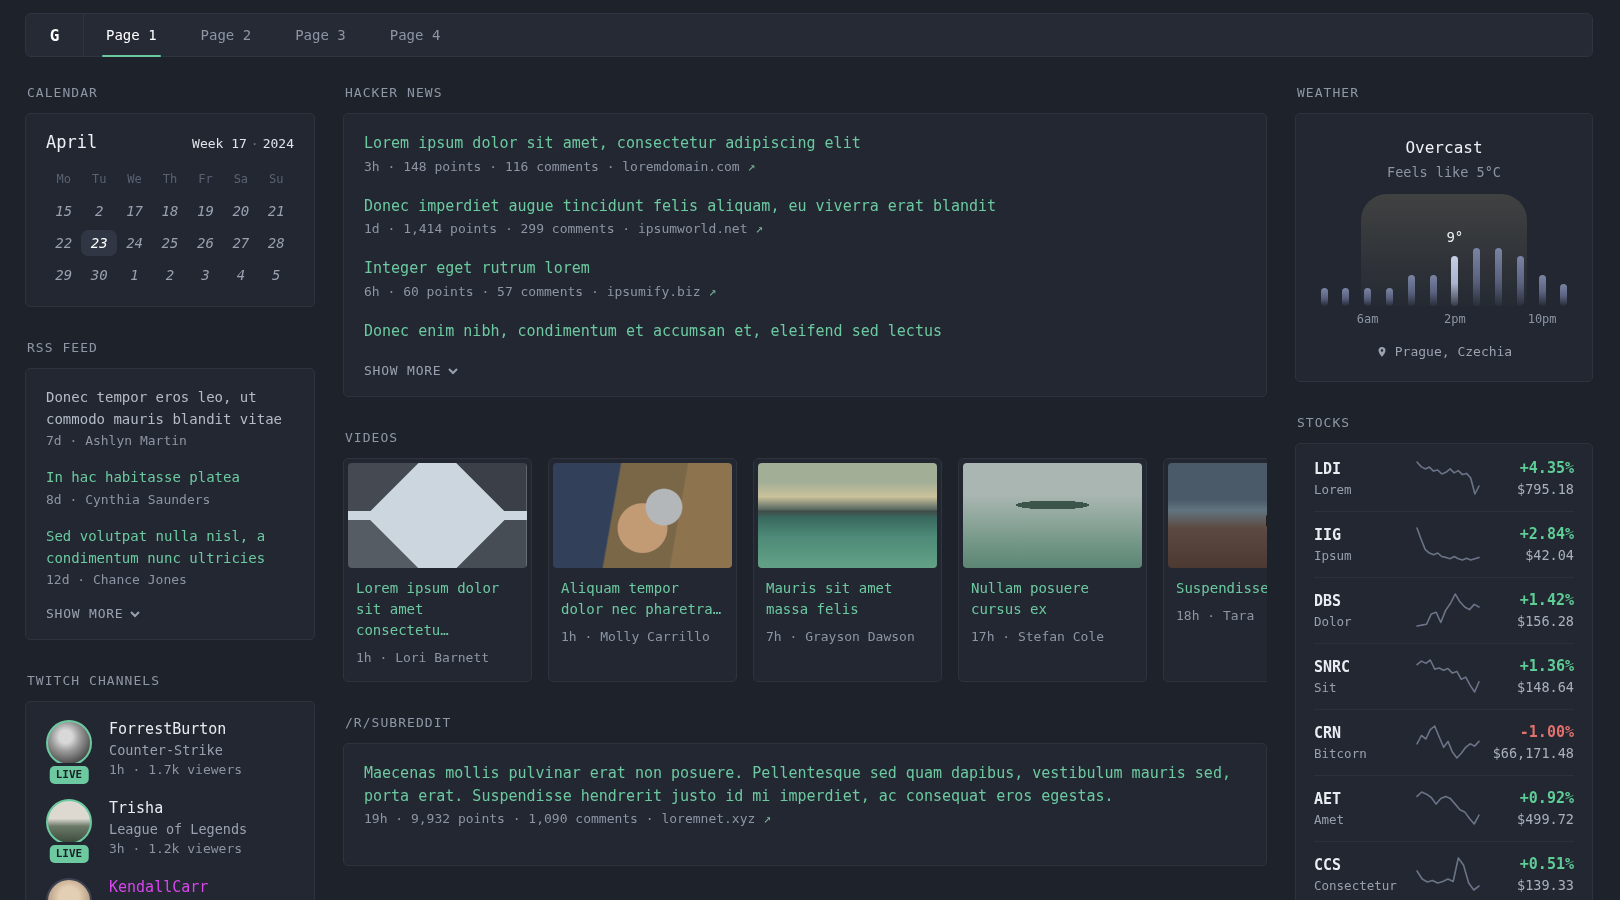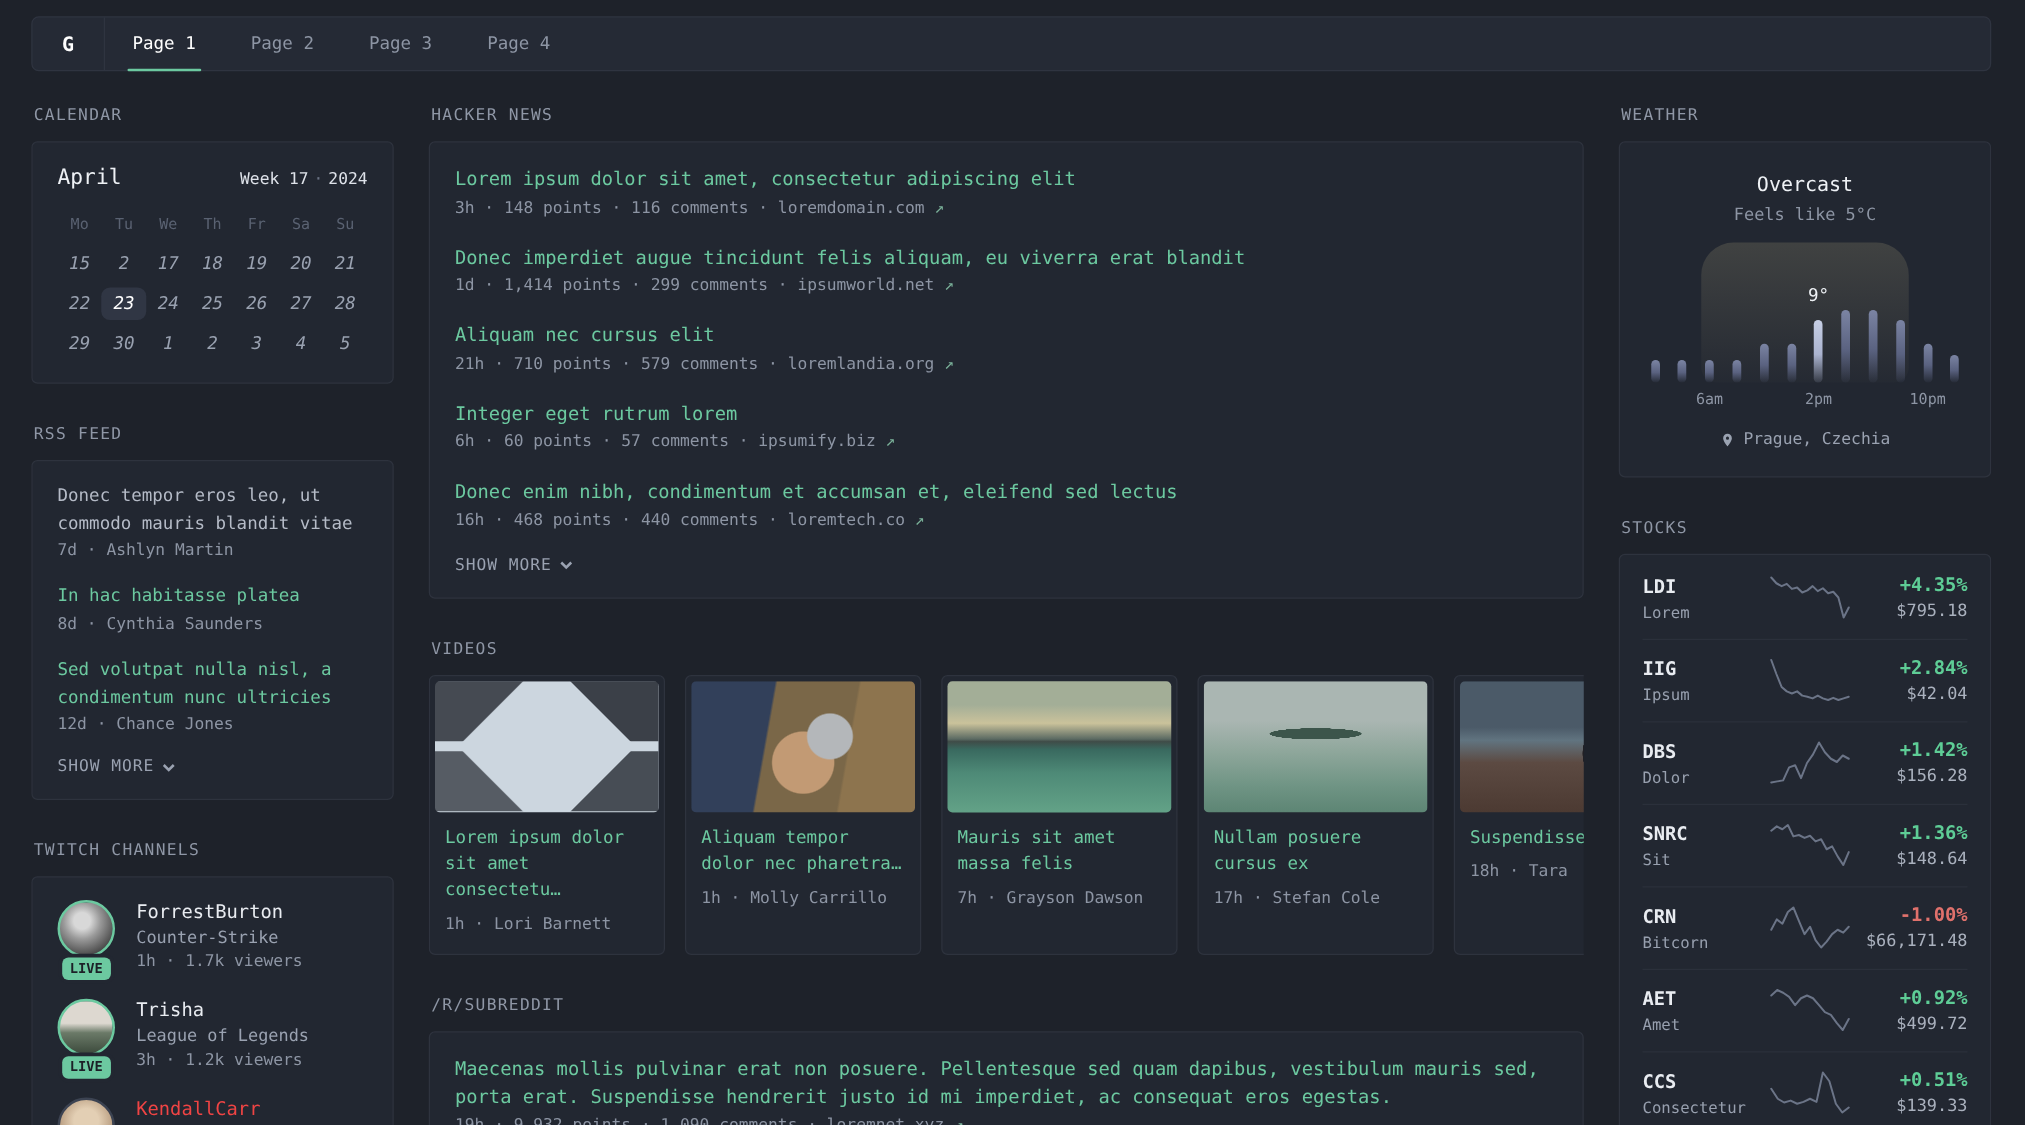--- a/index.html
+++ b/index.html
@@ -116,21 +116,21 @@
   .tw-avatar-wrap{ position:relative; width:46px; flex:0 0 46px; }
   .tw-avatar{ width:46px; height:46px; border-radius:50%; border:2px solid var(--green); }
   .tw-avatar.offline{ border-color:#3c4352; }
   .av-forrest{ background:radial-gradient(circle at 42% 35%,#d8d8d8 0 18%,#9a9a9a 40%,#4c4c4c 75%,#2e2e2e); }
   .av-trisha{ background:linear-gradient(180deg,#ddd8d0 0 42%,#6b7a68 60%,#3c4a3c); }
   .av-kendall{ background:radial-gradient(circle at 50% 40%,#e3cfb4 0 30%,#c0a68a 60%,#8a7763); }
   .live-badge{ position:absolute; left:50%; bottom:-7px; transform:translateX(-50%);
     background:var(--green); color:#1c2027; font-size:11px; font-weight:bold;
     padding:2px 6px 3px; border-radius:5px; box-shadow:0 0 0 3px var(--card); }
   .tw-name{ font-size:15px; color:#e9ecf1; }
-  .tw-name.offline{ color:#ef4444; }
+  .tw-name.offline{ color:#d946ef; }
   .tw-game{ font-size:13.5px; color:#9aa2b1; margin-top:4px; }
   .tw-meta{ font-size:13px; color:var(--muted); margin-top:4px; }
 </style>
 </head>
 <body>
 
 <div class="navbar">
   <div class="logo">G</div>
   <div class="tab active">Page 1</div>
   <div class="tab">Page 2</div>
@@ -254,30 +254,25 @@
       <div class="card">
         <div class="hn-item">
           <div class="hn-title">Lorem ipsum dolor sit amet, consectetur adipiscing elit</div>
           <div class="hn-meta"><span>3h · 148 points · 116 comments · </span><span>loremdomain.com</span> <span class="ext">↗</span></div>
         </div>
         <div class="hn-item">
           <div class="hn-title">Donec imperdiet augue tincidunt felis aliquam, eu viverra erat blandit</div>
           <div class="hn-meta"><span>1d · 1,414 points · 299 comments · </span><span>ipsumworld.net</span> <span class="ext">↗</span></div>
         </div>
         <div class="hn-item">
-          <div class="hn-title">Aliquam nec cursus elit</div>
-          <div class="hn-meta"><span>21h · 710 points · 579 comments · </span><span>loremlandia.org</span> <span class="ext">↗</span></div>
-        </div>
-        <div class="hn-item">
           <div class="hn-title">Integer eget rutrum lorem</div>
           <div class="hn-meta"><span>6h · 60 points · 57 comments · </span><span>ipsumify.biz</span> <span class="ext">↗</span></div>
         </div>
         <div class="hn-item">
           <div class="hn-title">Donec enim nibh, condimentum et accumsan et, eleifend sed lectus</div>
-          <div class="hn-meta"><span>16h · 468 points · 440 comments · </span><span>loremtech.co</span> <span class="ext">↗</span></div>
         </div>
         <div class="show-more">
           <span>SHOW MORE</span>
           <svg class="chev" viewBox="0 0 10 10">
               <polyline points="1,3 5,7 9,3"></polyline>
             </svg>
         </div>
       </div>
     </div>
 

